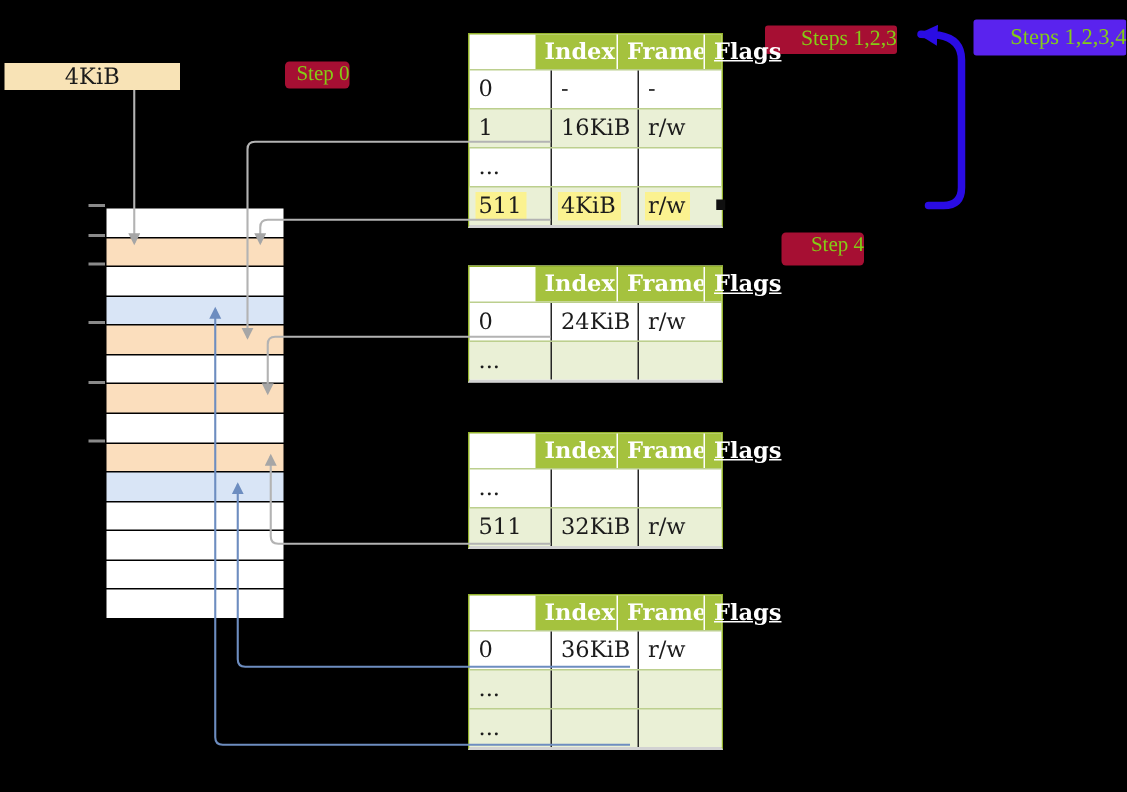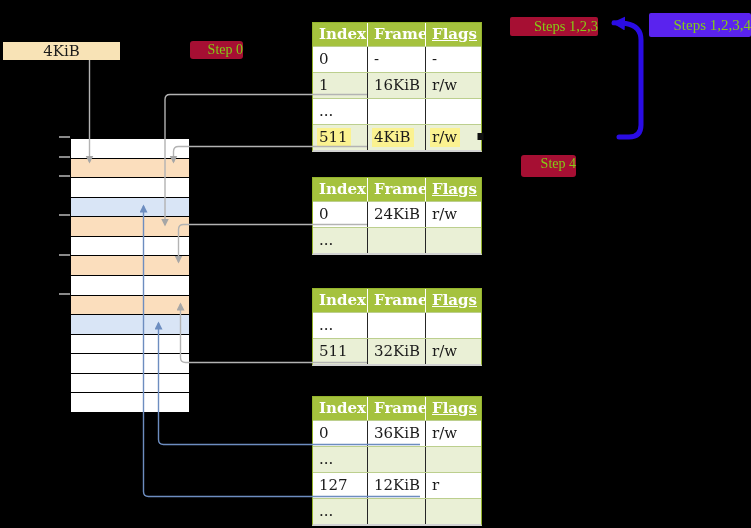--- a/index.html
+++ b/index.html
@@ -13,21 +13,21 @@
     position:absolute; left:3px; top:42px; width:117px; height:18px;
     line-height:18px; background:#f8e3b6; color:#1b1b1b;
     text-align:center; font-size:15px;
   }
 
   
   .badge {
     position:absolute; color:#84cc16; text-align:right;
     font-family:Liberation Serif, serif;
   }
-  #step0    { left:190px; top:41px;  width:53px;  height:18px; line-height:18px; background:#a60f33; border-radius:3px; font-size:14px; }
+  #step0    { left:190px; top:41px;  width:43px;  height:18px; line-height:18px; background:#a60f33; border-radius:3px; font-size:14px; }
   #steps123 { left:510px; top:17px;  width:88px;  height:19px; line-height:19px; background:#a60f33; border-radius:2px; font-size:14.5px; }
   #steps1234{ left:649px; top:13px;  width:102px; height:24px; line-height:24px; background:#5a23ee; border-radius:2px; font-size:15px; }
   #step4    { left:521px; top:155px; width:55px;  height:22px; line-height:18px; background:#a60f33; border-radius:3px; font-size:14px; }
 
   
   #memcol {
     position:absolute; left:70px; top:138px; width:120px; height:275px;
     display:grid; grid-template-rows:repeat(14,1fr); gap:1px;
     background:#000; border:1px solid #000; box-sizing:border-box;
   }
@@ -40,21 +40,21 @@
   
   .tbl {
     position:absolute; left:312px; width:168px;
     border:1px solid #94b32c; border-bottom:2px solid #d2d2d2;
     background:#fff; color:#1b1b1b; font-size:15px;
   }
   #tbl1 { top:22px; } #tbl2 { top:177px; } #tbl3 { top:288px; } #tbl4 { top:396px; }
   .hrow {
     display:grid; grid-template-columns:55px 58px 55px;
     background:#a5c23e; color:#fff; font-weight:bold;
-    height:23px; line-height:23px;
+    height:23px; line-height:23px;margin-left:44px;
   }
   .hc { padding-left:6px; border-right:1px solid #fff; box-sizing:border-box; overflow:hidden; }
   .hc.last { border-right:none;text-decoration:underline; }
   .brow {
     display:grid; grid-template-columns:55px 58px 55px;
     height:26px; line-height:24px; border-top:1px solid #bccf8e; box-sizing:border-box;
   }
   .brow.shade { background:#eaf0d6; }
   .bc { padding-left:6px; border-right:1px solid #262626; box-sizing:border-box; overflow:hidden; }
   .bc.last { border-right:none; }
@@ -169,25 +169,20 @@
     </div>
     <div class="brow">
       <div class="bc"><span>0</span></div>
       <div class="bc"><span>36KiB</span></div>
       <div class="bc last"><span>r/w</span></div>
     </div>
     <div class="brow shade">
       <div class="bc"><span>...</span></div>
       <div class="bc"><span></span></div>
       <div class="bc last"><span></span></div>
-    </div>
-    <div class="brow">
-      <div class="bc"><span>127</span></div>
-      <div class="bc"><span>12KiB</span></div>
-      <div class="bc last"><span>r</span></div>
     </div>
     <div class="brow shade">
       <div class="bc"><span>...</span></div>
       <div class="bc"><span></span></div>
       <div class="bc last"><span></span></div>
     </div>
   </div>
 
   <svg id="overlay" width="751" height="528" viewBox="0 0 751 528">
     <defs>

